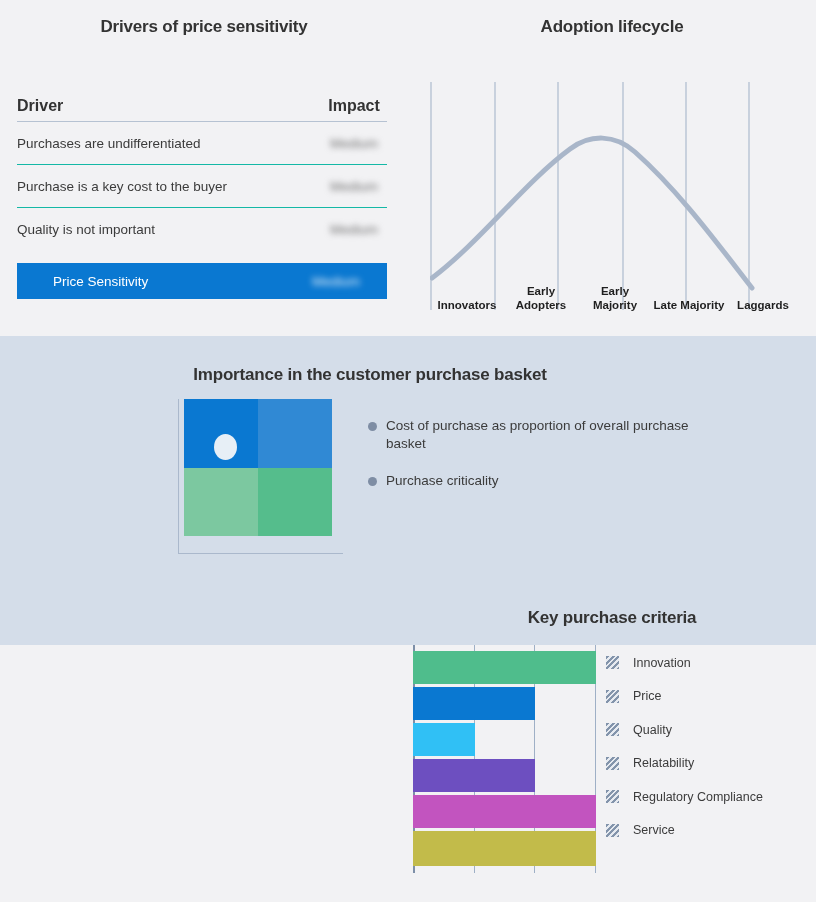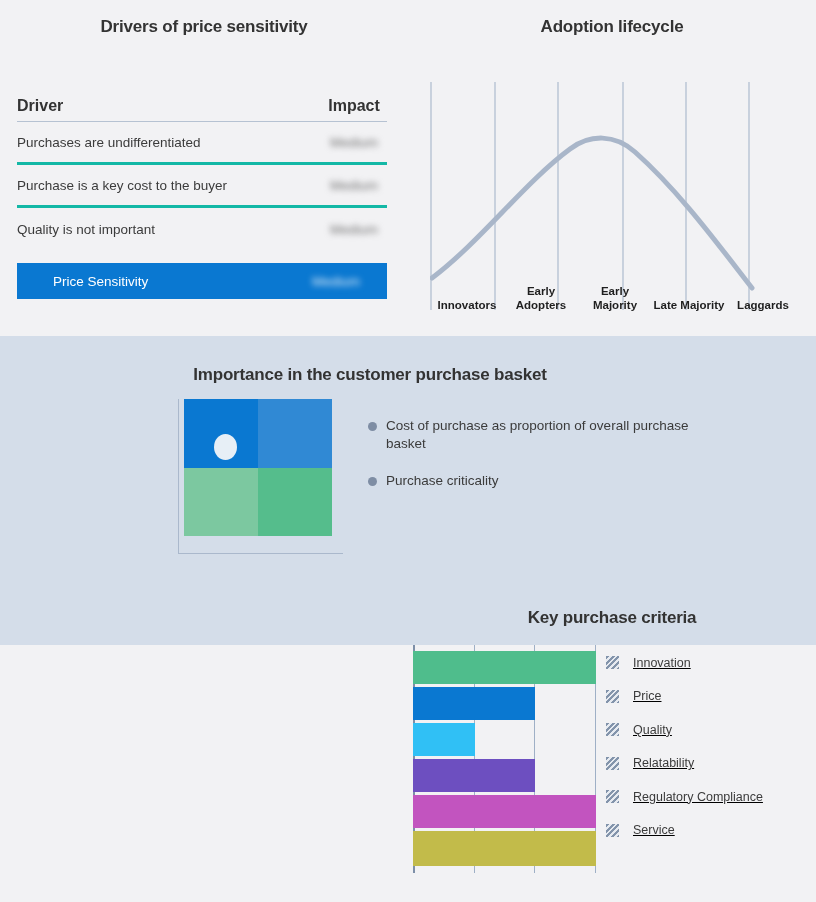--- a/index.html
+++ b/index.html
@@ -18,21 +18,21 @@
 
   
   #drivers { position: absolute; left: 0; top: 0; width: 408px; height: 336px; }
   #drivers .panel-title { position: absolute; top: 17px; left: 0; width: 408px; }
   .dtable { position: absolute; left: 17px; top: 90px; width: 370px; }
   .drow { display: flex; align-items: center; justify-content: space-between; }
   .drow.head { height: 32px; border-bottom: 1px solid #b6c2d2; }
   .drow.head .dname, .drow.head .dimpact {
     font-size: 16px; font-weight: bold; color: #333;
   }
-  .drow.body { height: 43px; border-bottom: 3px solid #14b8a6; }
+  .drow.body { height: 43px; border-bottom: 1px solid #14b8a6; }
   .drow.body .dname { font-size: 13.5px; color: #3b3b3b; }
   .drow.last { border-bottom: none; }
   .dimpact { font-size: 13.5px; color: #555; min-width: 66px; text-align: center; }
   .blurred {
     color: #6e6e6e;
     filter: blur(3.1px);
     -webkit-filter: blur(3.1px);
     user-select: none;
   }
   .drow.highlight {
@@ -93,21 +93,21 @@
     width: 13px; height: 13px; flex: 0 0 auto; margin-right: 14px;
     background: repeating-linear-gradient(-45deg,#8394ab 0 2px,#e6eaf0 2px 4px);
   }
   .lg-text { font-size: 12.5px; color: #3b3b3b; }
 
   
   #criteria { position: absolute; left: 408px; top: 583px; width: 408px; height: 319px; }
   #criteria .panel-title { position: absolute; top: 25px; left: 0; width: 408px; }
   .kc-plot { position: absolute; left: 5px; top: 62px; width: 185px; height: 228px; }
   .kc-bar { position: absolute; left: 0; }
-  .kc-legend { position: absolute; left: 198px; top: 63px; text-decoration: underline; }
+  .kc-legend { position: absolute; left: 198px; top: 63px; }
   .kc-legend .lg-item { height: 33.5px; }
 
   
   #footer {
     position: absolute; left: 0; top: 874px; width: 816px;
     text-align: center; font-size: 13px; color: #3b3b3b;
   }
 </style>
 </head>
 <body>

